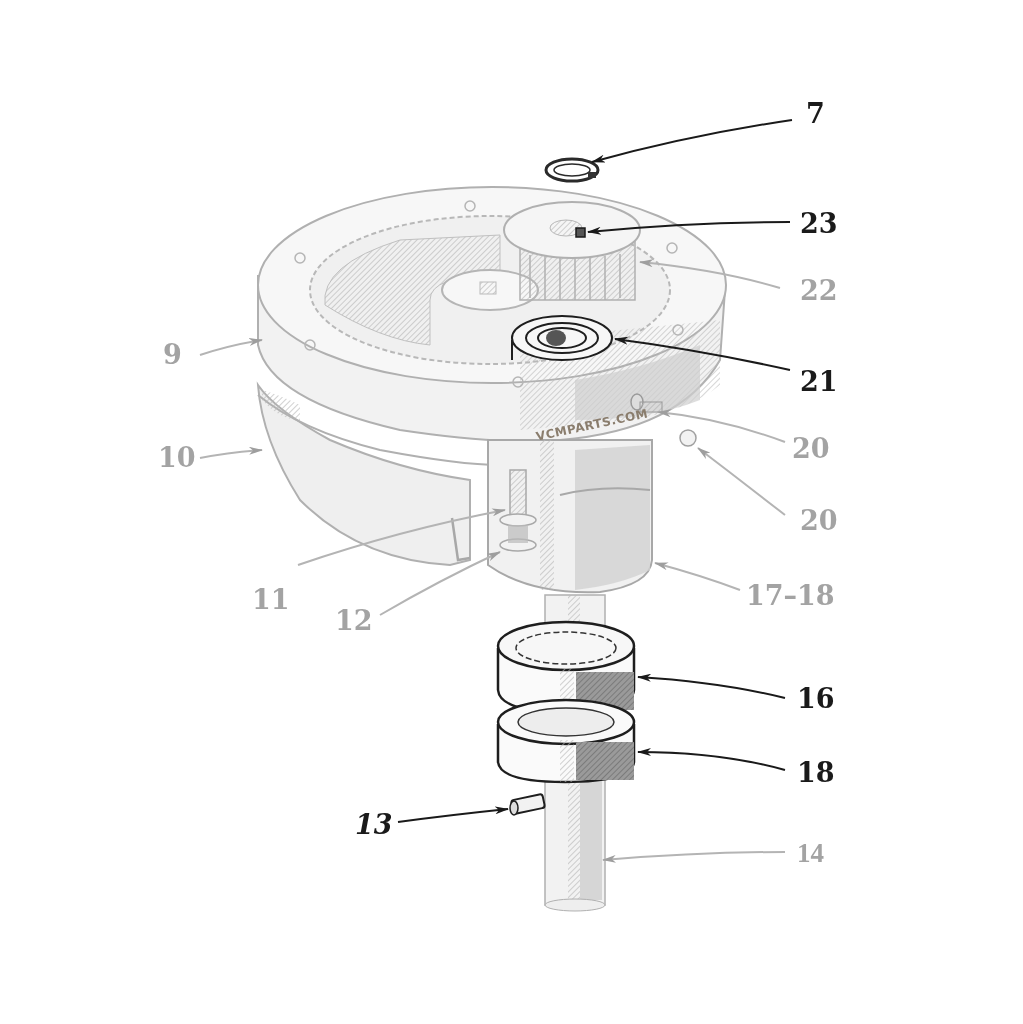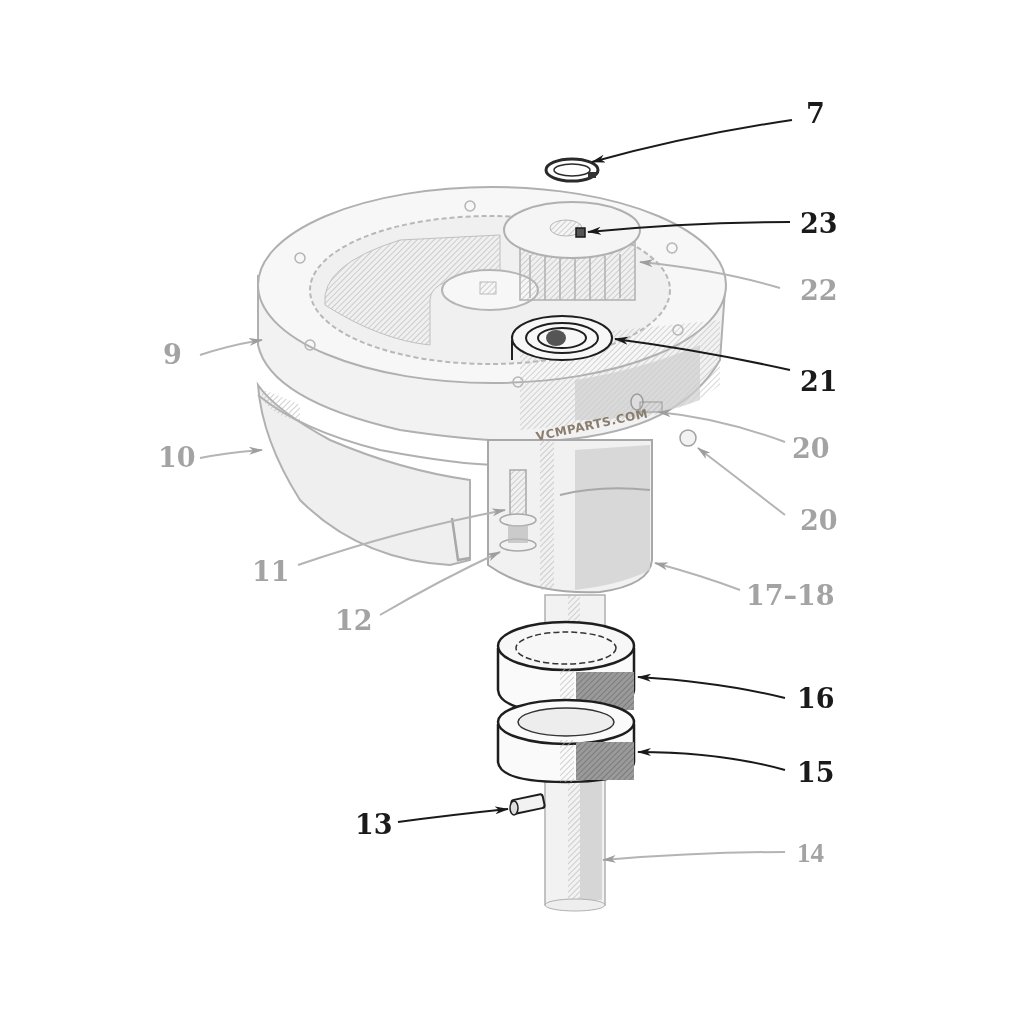--- a/index.html
+++ b/index.html
@@ -158,19 +158,19 @@
 <div class="watermark" style="left:535px; top:418px;">VCMPARTS.COM</div>
 
 <div class="label dark" style="left:806px; top:100px;">7</div>
 <div class="label dark" style="left:800px; top:210px;">23</div>
 <div class="label light" style="left:800px; top:277px;">22</div>
 <div class="label dark" style="left:800px; top:368px;">21</div>
 <div class="label light" style="left:163px; top:341px;">9</div>
 <div class="label light" style="left:792px; top:435px;">20</div>
 <div class="label light" style="left:158px; top:444px;">10</div>
 <div class="label light" style="left:800px; top:507px;">20</div>
-<div class="label light" style="left:252px; top:558px;">11</div>
+<div class="label light" style="left:252px; top:586px;">11</div>
 <div class="label light" style="left:335px; top:607px;">12</div>
 <div class="label light" style="left:746px; top:582px;text-align:right;">17–18</div>
 <div class="label dark" style="left:797px; top:685px;">16</div>
-<div class="label dark" style="left:797px; top:759px;">15</div>
-<div class="label dark" style="left:355px; top:811px;">13</div>
+<div class="label dark" style="left:797px; top:759px;">18</div>
+<div class="label dark" style="left:355px; top:811px;font-style:italic;">13</div>
 <div class="label light" style="left:797px; top:840px;font-family:Liberation Serif, serif;">14</div>
 
 </body></html>

